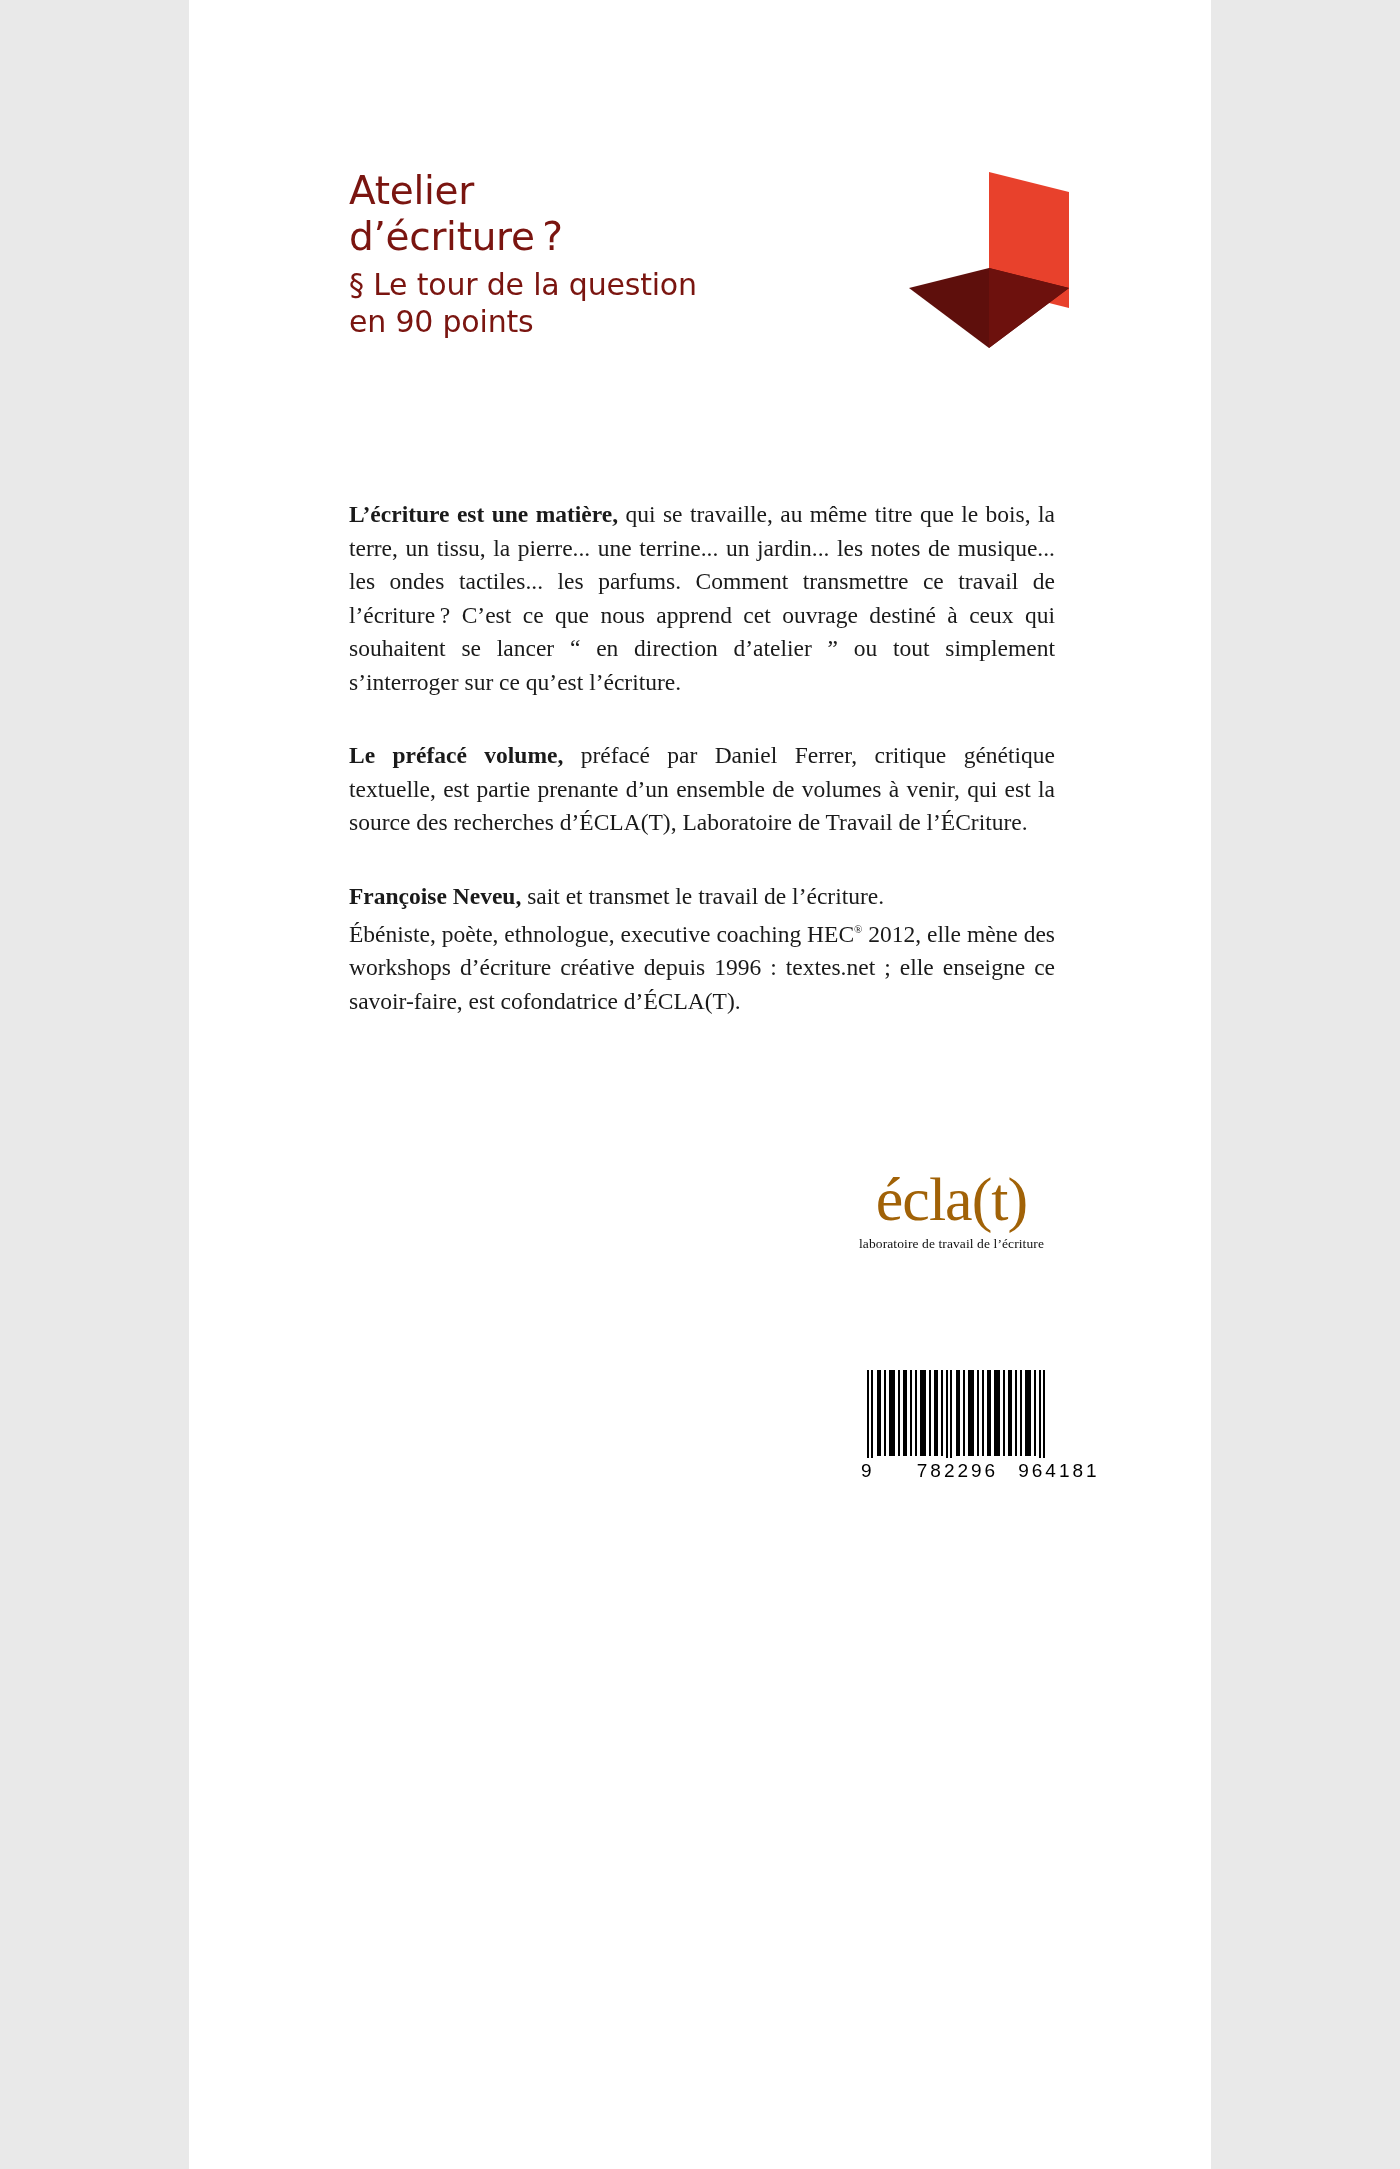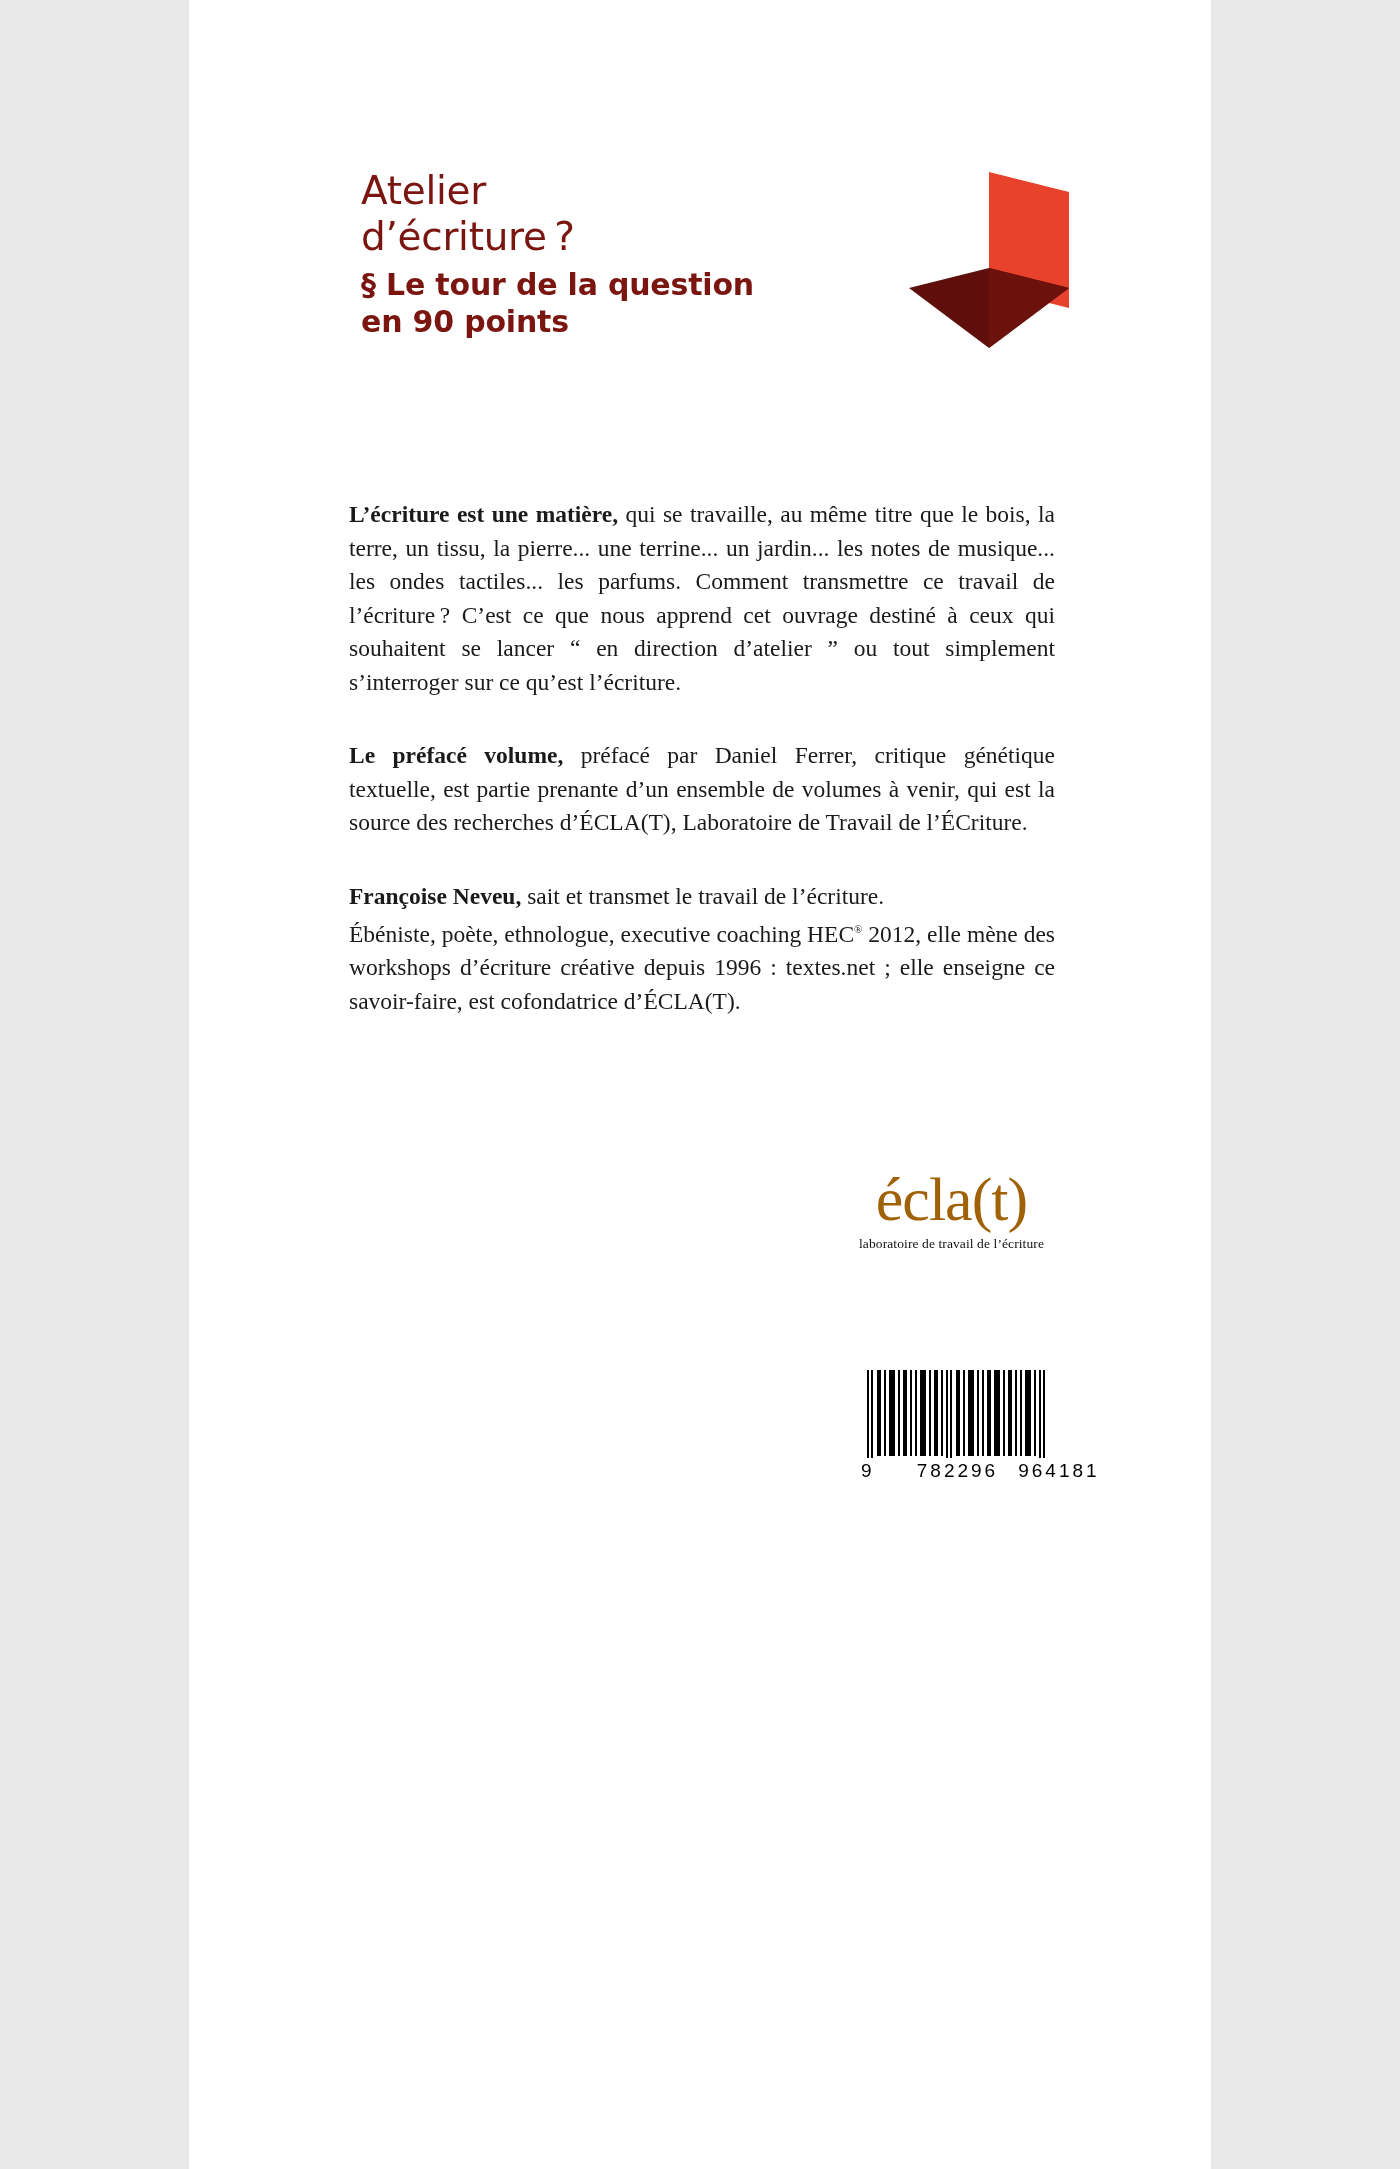--- a/index.html
+++ b/index.html
@@ -19,38 +19,38 @@
     width: 1022px;
     height: 2169px;
     background: #ffffff;
     box-sizing: border-box;
     overflow: hidden;
   }
 
   
   .title-block {
     position: absolute;
-    left: 172px;
+    left: 160px;
     top: 168px;
     width: 520px;
   }
   .title-main {
     font-family: "DejaVu Sans", sans-serif;
     font-size: 39px;
     line-height: 46px;
     color: #7a1510;
     font-weight: 400;
     letter-spacing: -0.3px;
   }
   .title-sub {
     font-family: "DejaVu Sans", sans-serif;
     font-size: 30px;
     line-height: 37px;
     color: #7a1510;
-    font-weight: 700;
+    font-weight: 400;
     margin-top: 6px;
     letter-spacing: -0.2px;
   }
 
   
   .cube {
     position: absolute;
     left: 700px;
     top: 170px;
     width: 180px;

